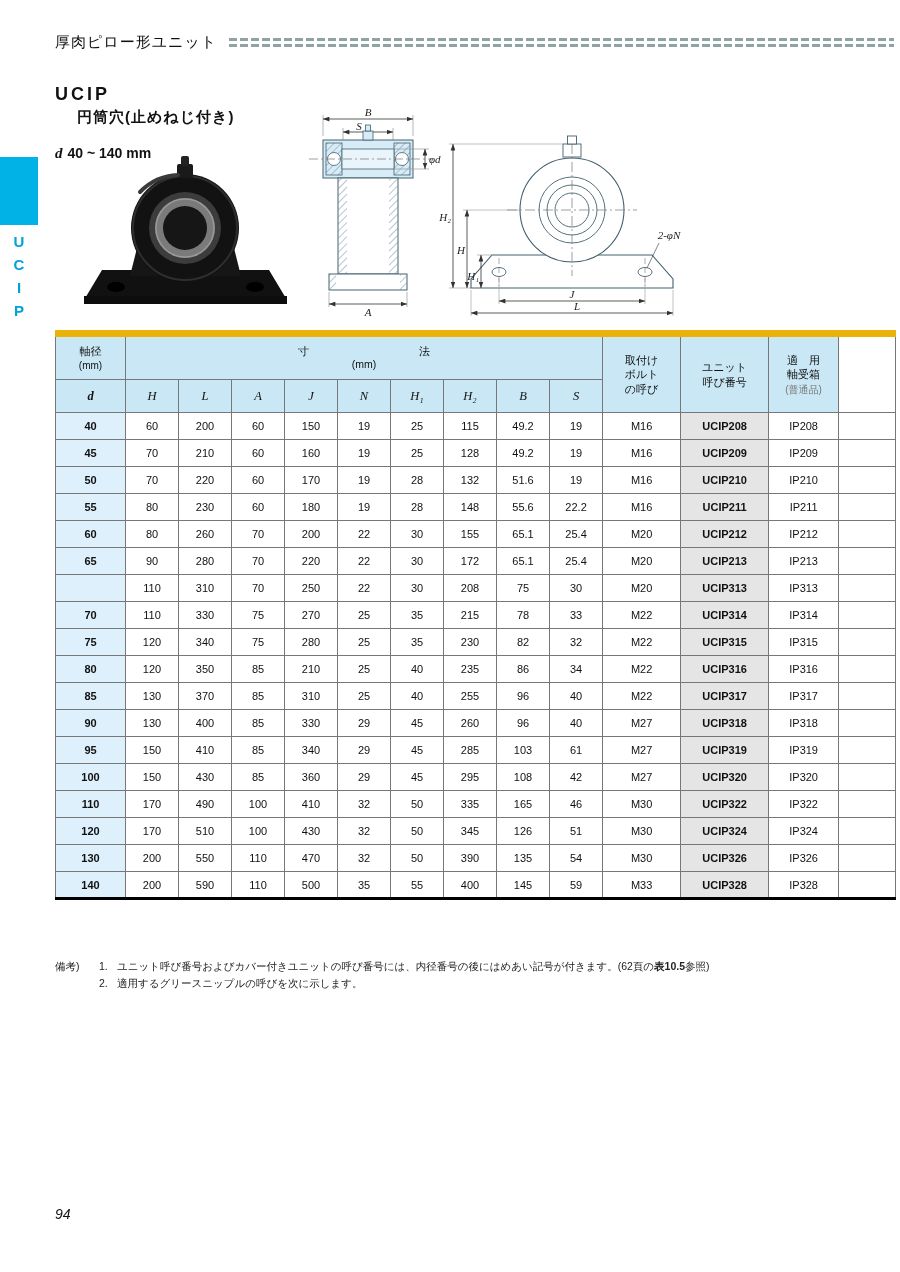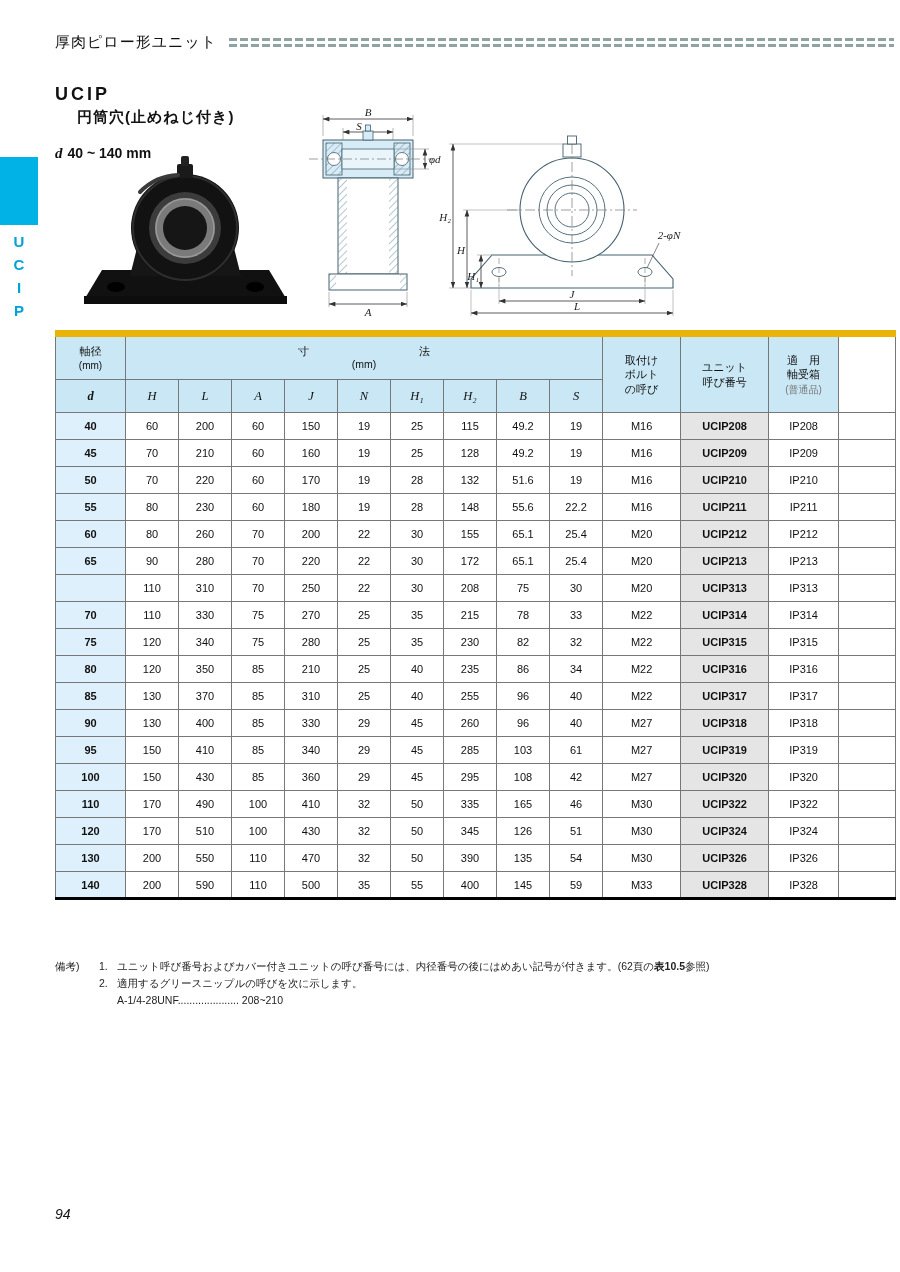--- a/index.html
+++ b/index.html
@@ -550,22 +550,17 @@
     <div class="nrow">
       <span class="nlabel">備考)</span>
       <span class="nno">1.</span>
       <span class="ntext"><span>ユニット呼び番号およびカバー付きユニットの呼び番号には、内径番号の後にはめあい記号が付きます。(62頁の</span><b>表10.5</b><span>参照)</span></span>
     </div>
     <div class="nrow">
       <span class="nlabel"></span>
       <span class="nno">2.</span>
       <span class="ntext">適用するグリースニップルの呼びを次に示します。</span>
     </div>
-    <div class="nrow">
-      <span class="nlabel"></span>
-      <span class="nno"></span>
-      <span class="ntext">A-1/4-28UNF..................... 208~210</span>
-    </div>
   </div>
 
   <div class="pageno">94</div>
 
 </div>
 
 </body></html>

